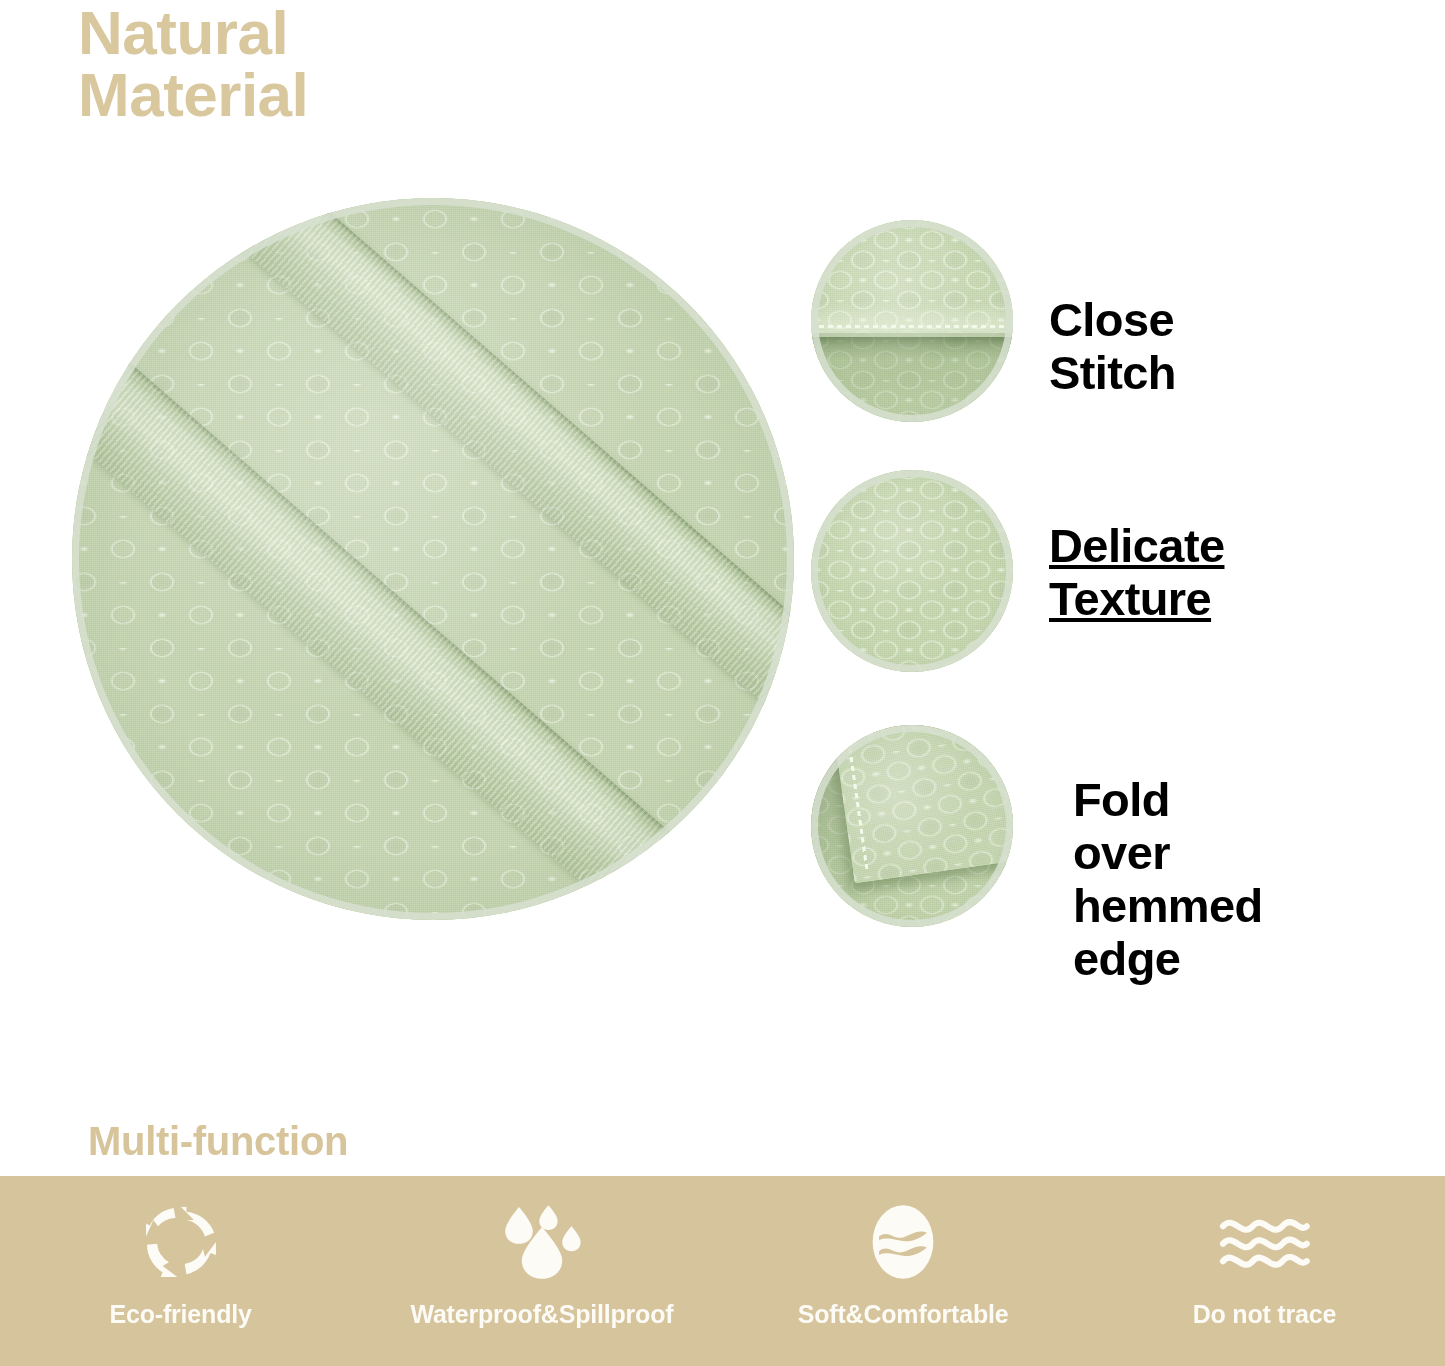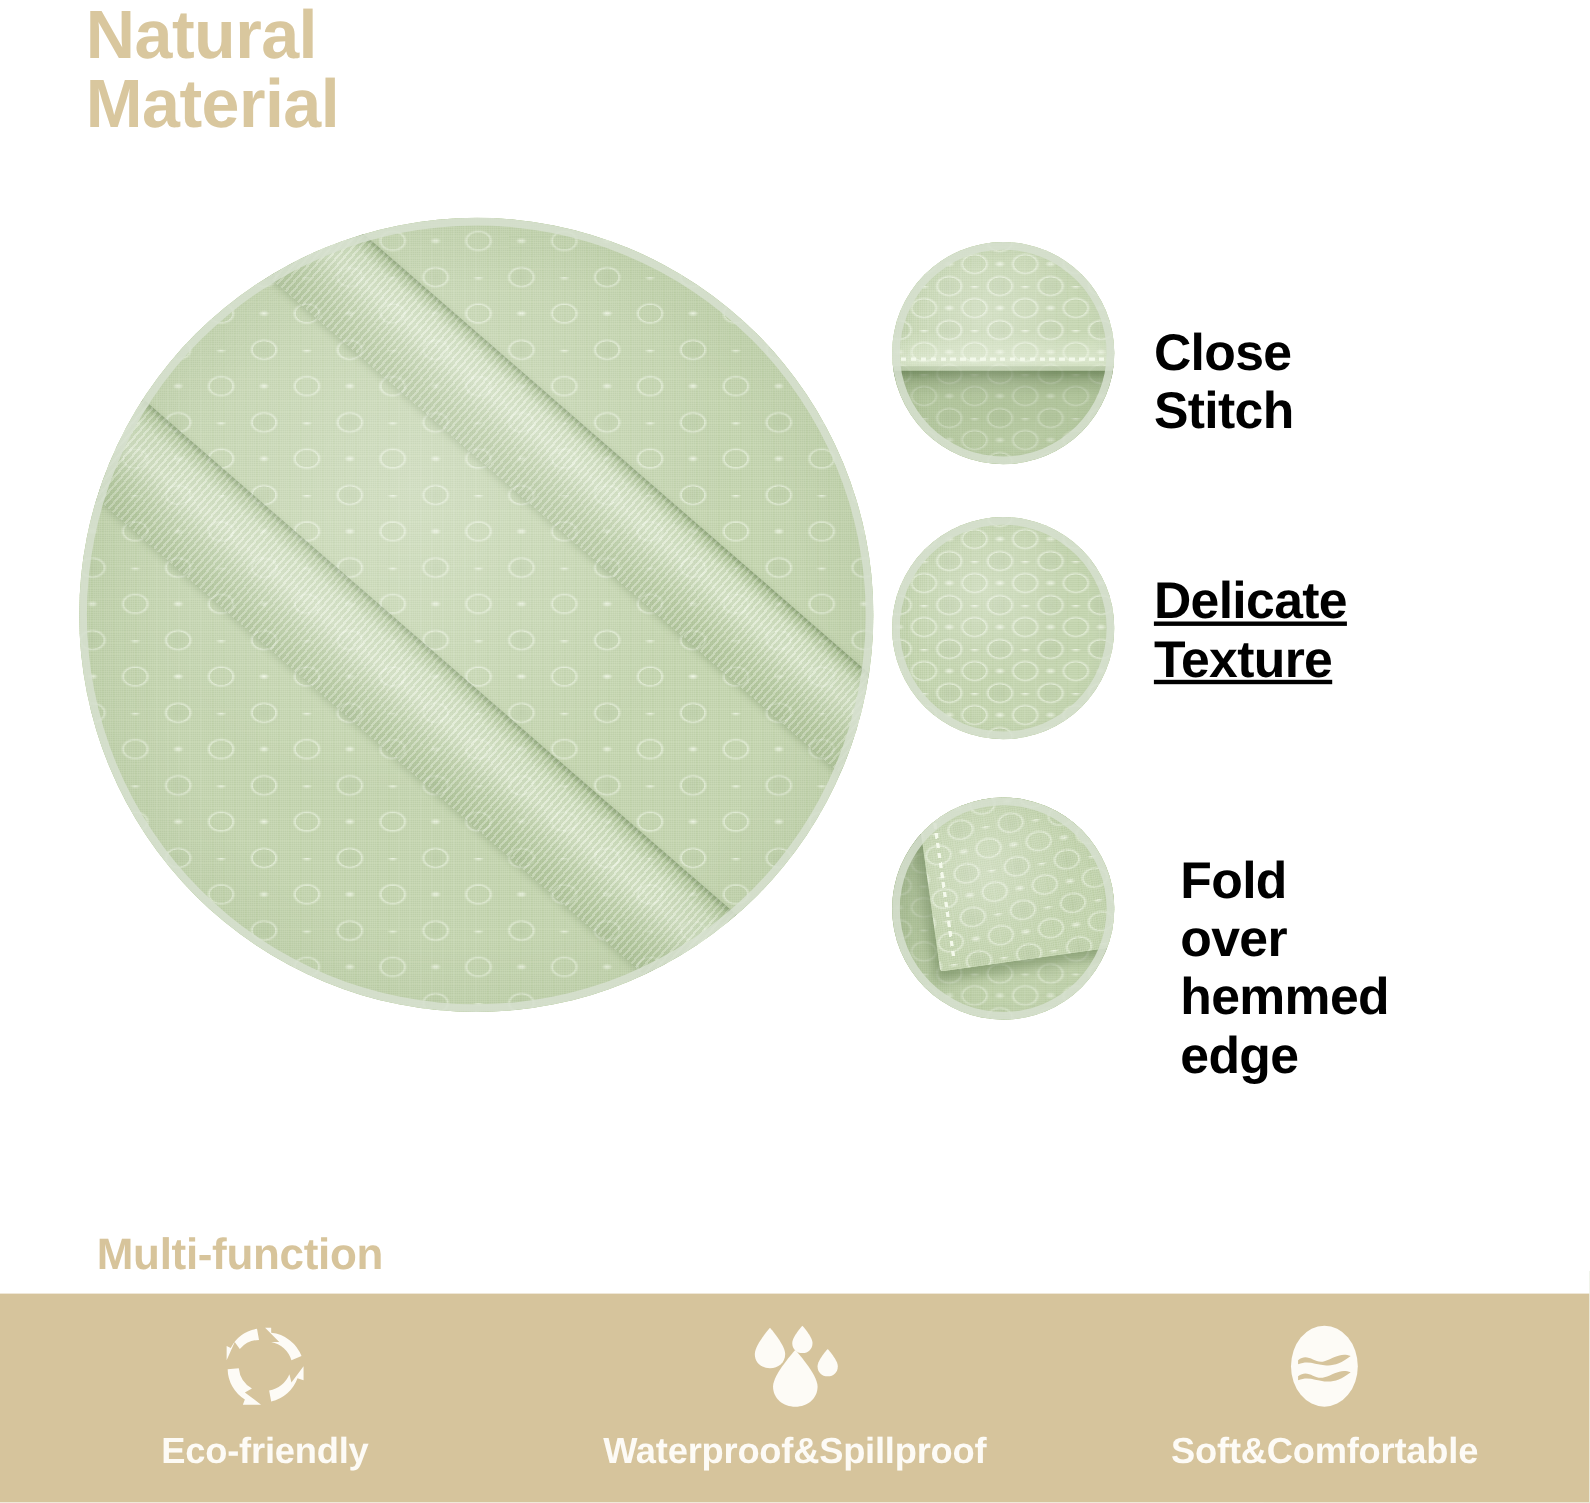--- a/index.html
+++ b/index.html
@@ -207,21 +207,21 @@
     align-items:center; justify-content:flex-start;
     padding-top:14px;
   }
   .feature .glyph {
     height:104px; width:104px;
     display:flex; align-items:center; justify-content:center;
   }
   .feature .cap {
     margin-top:6px;
     color:#fdfbf6;
-    font-size:33px;
+    font-size:25px;
     font-weight:bold;
     letter-spacing:-0.2px;
     text-align:center;
   }
 </style>
 </head>
 <body>
 
 <div class="page">
 
@@ -326,16 +326,28 @@
               <path d="M24 60 C34 52, 40 64, 50 61 C60 58, 66 52, 76 56
                        C66 64, 58 66, 50 65 C40 64, 34 60, 24 64 Z" fill="#000"></path>
             </mask>
           </defs>
           <rect x="0" y="0" width="100" height="100" fill="#fdfbf6" mask="url(#softmask)"></rect>
         </svg>
       </div>
       <div class="cap">Soft&amp;Comfortable</div>
     </div>
 
+    <div class="feature">
+      <div class="glyph">
+        <svg width="96" height="80" viewBox="0 0 110 80" aria-hidden="true">
+          <g fill="none" stroke="#fdfbf6" stroke-width="7" stroke-linecap="round">
+            <path d="M8 22 C20 8, 30 36, 42 22 C54 8, 64 36, 76 22 C88 8, 96 30, 104 22"></path>
+            <path d="M8 42 C20 28, 30 56, 42 42 C54 28, 64 56, 76 42 C88 28, 96 50, 104 42"></path>
+            <path d="M8 62 C20 48, 30 76, 42 62 C54 48, 64 76, 76 62 C88 48, 96 70, 104 62"></path>
+          </g>
+        </svg>
+      </div>
+      <div class="cap">Do not trace</div>
+    </div>
 
   </div>
 
 </div>
 
 </body></html>

